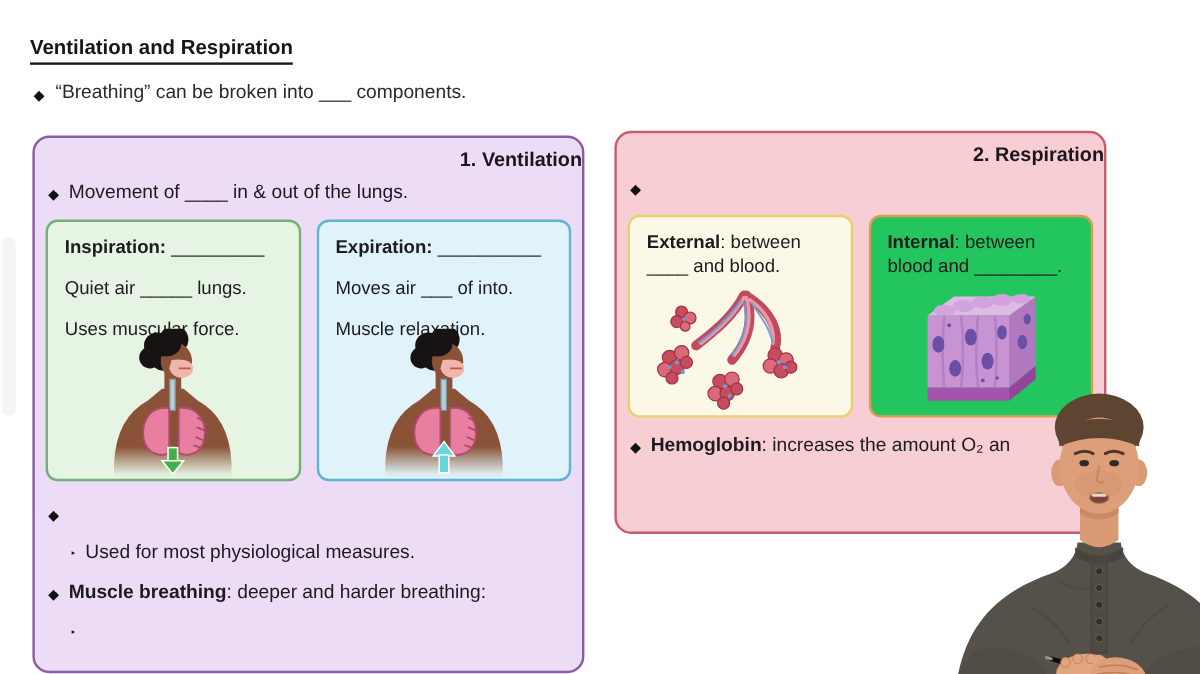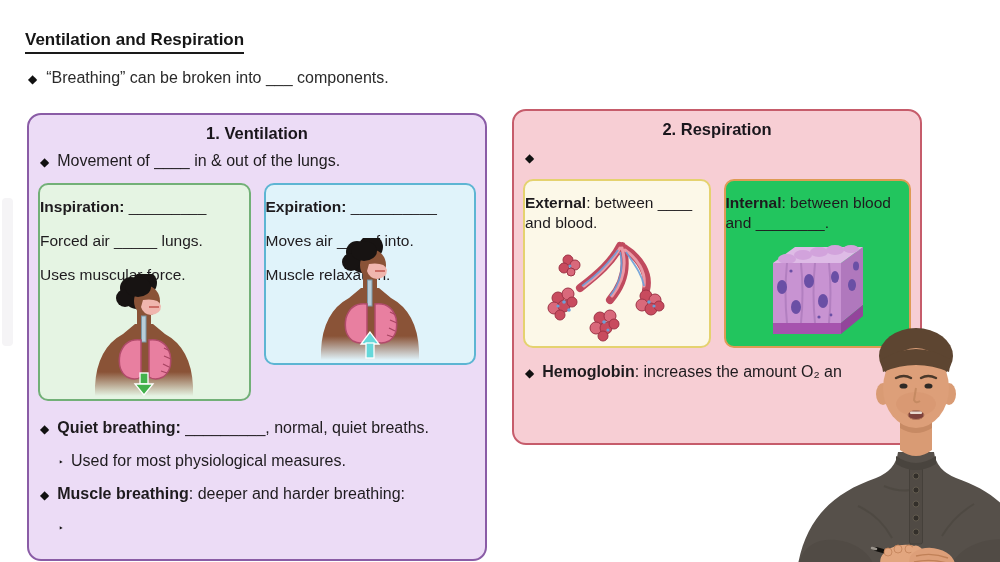--- a/index.html
+++ b/index.html
@@ -13,34 +13,34 @@
   .page-title { position:absolute; left:25px; top:14px; font-size:17px; font-weight:bold;
                 color:#161616; border-bottom:2px solid #1a1a1a; padding-bottom:2px; }
 
   .intro-line { position:absolute; left:28px; top:53px; display:flex; gap:9px;
                 font-size:16px; color:#2a2a2a; }
 
   .dia { font-size:12px; line-height:20px; color:#111; }
   .tri { font-size:11px; line-height:20px; color:#111; }
 
   .panel { position:absolute; border-radius:14px; border:2px solid; }
-  .panel h2 { text-align:center; font-size:16.5px; margin-top:9px; color:#1a161c; }
+  .panel h2 { text-align:right; font-size:16.5px; margin-top:9px; color:#1a161c; }
   .pbullet { display:flex; gap:8px; margin:9px 0 0 11px; font-size:16px; }
 
   .panel-vent { left:27px; top:97px; width:460px; height:448px;
                 background:#ecdcf6; border-color:#8a5ca6; }
   .panel-resp { left:512px; top:93px; width:410px; height:336px;
                 background:#f7ced4; border-color:#c65c6b; }
 
   .boxrow { display:flex; gap:13px; margin:11px 9px 0; }
-  .subbox { flex:1; border-radius:10px; border:2px solid; padding:12px 0 0;
+  .subbox { flex:1; border-radius:10px; border:2px solid; padding:12px 14px 0;
             position:relative; font-size:15.5px; }
   .subbox p { margin:0 0 14px; line-height:20px; }
   .box-insp { background:#e5f4e3; border-color:#72b077; height:218px; }
-  .box-exp  { background:#e0f3fa; border-color:#5db5d3; height:182px; }
+  .box-exp  { background:#e0f3fa; border-color:#5db5d3; height:218px; }
   .box-ext  { background:#fcf8e8; border-color:#e5d26f; height:169px; }
   .box-int  { background:#22c55e; border-color:#de9b54; height:169px; }
 
   .figwrap { position:absolute; left:0; right:0; bottom:3px; display:flex; justify-content:center; }
 
   .vlist { margin:18px 0 0 11px; font-size:16px; }
   .bline { display:flex; gap:8px; margin-bottom:13px; align-items:flex-start; }
   .bline.sub { margin-left:19px; }
 
   .hblock { margin:15px 0 0 11px; font-size:16px; }
@@ -68,21 +68,21 @@
 
     <div class="pbullet">
       <span class="dia">◆</span>
       <span>Movement of ____ in &amp; out of the lungs.</span>
     </div>
 
     <div class="boxrow">
 
       <div class="subbox box-insp">
         <p><b>Inspiration:</b><span> _________</span></p>
-        <p>Forced air _____ lungs.</p>
+        <p>Quiet air _____ lungs.</p>
         <p>Uses muscular force.</p>
         <div class="figwrap">
           <svg width="134" height="122" viewBox="0 0 134 122">
             <defs>
               <linearGradient id="fadeG" x1="0" y1="0" x2="0" y2="1">
                 <stop offset="0" stop-color="#e5f4e3" stop-opacity="0"></stop>
                 <stop offset="1" stop-color="#e5f4e3" stop-opacity="1"></stop>
               </linearGradient>
             </defs>
             <path d="M 18 122 L 18 112 Q 20 74 46 60 L 58 50 L 76 50 L 88 60 Q 114 74 116 112 L 116 122 Z" fill="#8a5337"></path>
@@ -140,21 +140,20 @@
               <rect x="63" y="105" width="8" height="15" fill="#66d8da" stroke="#ffffff" stroke-width="1.3"></rect>
             </g>
           </svg>
         </div>
       </div>
     </div>
 
     <div class="vlist">
       <div class="bline">
         <span class="dia">◆</span>
-        <span><b>Quiet breathing:</b><span> _________, normal, quiet breaths.</span></span>
       </div>
       <div class="bline sub">
         <span class="tri">‣</span>
         <span>Used for most physiological measures.</span>
       </div>
       <div class="bline">
         <span class="dia">◆</span>
         <span><b>Muscle breathing</b><span>: deeper and harder breathing:</span></span>
       </div>
       <div class="bline sub">

